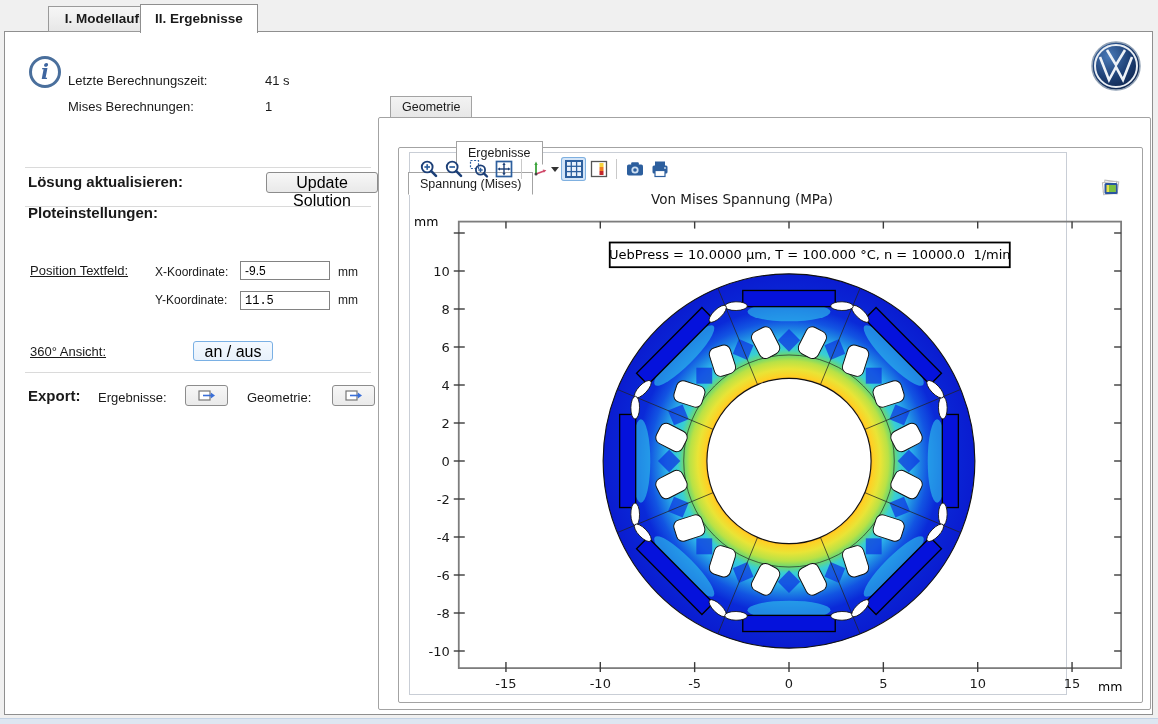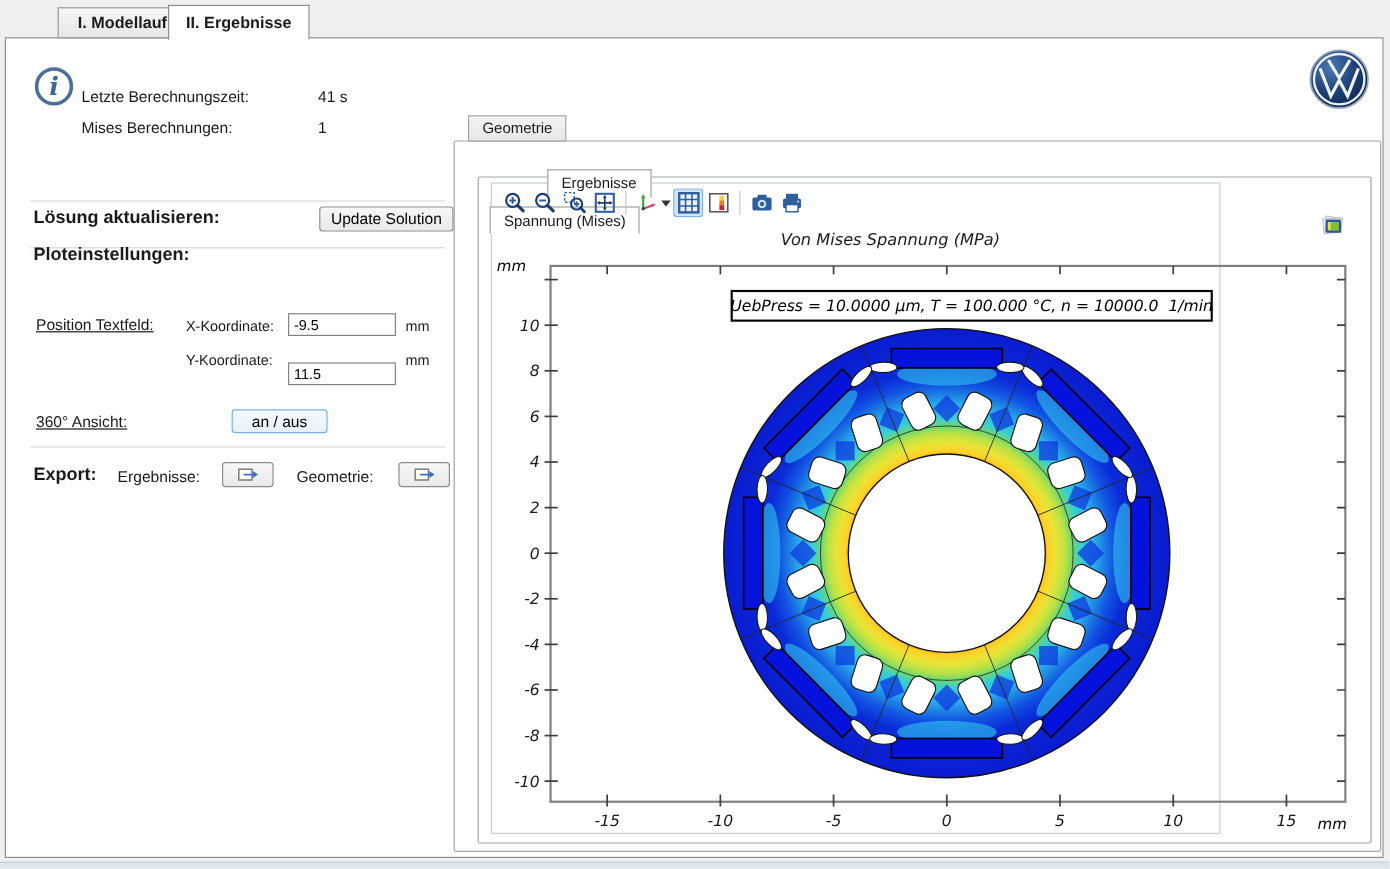--- a/index.html
+++ b/index.html
@@ -17,34 +17,34 @@
   .lp{position:absolute;font-size:13px;}
   .info-circle{position:absolute;left:24px;top:24px;width:32px;height:32px;border-radius:50%;
                border:3px solid #4a6f9c;box-sizing:border-box;color:#3f66a0;
                font-family:"DejaVu Serif",serif;font-style:italic;font-weight:bold;font-size:21px;
                text-align:center;line-height:25px;}
   .divider{position:absolute;left:20px;width:346px;height:1px;background:#dadada;}
   .h-bold{font-weight:bold;font-size:15px;}
   .u-label{font-size:13px;text-decoration:underline;}
   .small-label{font-size:12px;color:#1a1a1a;}
   .win-btn{position:absolute;box-sizing:border-box;border:1px solid #8c8c8c;border-radius:3px;
-           background:linear-gradient(#f7f7f7,#e9e9e9);font-size:13px;text-align:center;cursor:default;
+           background:linear-gradient(#f7f7f7,#e9e9e9);font-size:16px;text-align:center;cursor:default;
            font-family:"Liberation Sans",sans-serif;}
   .win-btn.blue{border-color:#7ab0e4;background:linear-gradient(#f4f9ff,#e8f1fb);}
   .text-input{position:absolute;box-sizing:border-box;border:1px solid #828282;background:#fff;
               font-size:12px;padding:0 4px;font-family:"Liberation Sans",sans-serif;}
   .icon-btn{position:absolute;box-sizing:border-box;border:1px solid #8c8c8c;border-radius:3px;
             background:linear-gradient(#f7f7f7,#eaeaea);display:flex;align-items:center;justify-content:center;}
   
   .group-box{position:absolute;box-sizing:border-box;border:1px solid #a3a3a3;border-radius:2px;background:#fff;}
   .sub-tab{position:absolute;box-sizing:border-box;font-size:12.5px;padding:0 11px;
            border:1px solid #a3a3a3;background:linear-gradient(#f3f3f3,#e7e7e7);z-index:4;}
   .sub-tab.active{background:#fff;border-bottom:1px solid #fff;z-index:5;margin-top:47px;}
-  .gfx-widget{position:absolute;left:404px;top:120px;width:608px;height:543px;box-sizing:border-box;
-              border:1px solid #c9ced6;background:#fff;font-style:italic;}
+  .gfx-widget{position:absolute;left:404px;top:120px;width:658px;height:543px;box-sizing:border-box;
+              border:1px solid #c9ced6;background:#fff;}
   .toolbar{position:absolute;left:6px;top:3px;height:26px;display:flex;align-items:center;z-index:6;}
   .tb-btn{width:25px;height:24px;display:flex;align-items:center;justify-content:center;border-radius:3px;}
   .tb-btn.toggled{background:#d4e5f8;box-shadow:inset 0 0 0 1px #7fb0e0;}
   .tb-sep{width:1px;height:20px;background:#c9c9c9;margin:0 5px;}
   .dd-arrow{width:0;height:0;border-left:4px solid transparent;border-right:4px solid transparent;
             border-top:5px solid #333;margin-left:2px;}
   #plot-svg{position:absolute;left:0;top:0;}
   #plot-svg text{font-family:"DejaVu Sans","Liberation Sans",sans-serif;white-space:pre;}
   .plot-mini-icon{position:absolute;left:690px;top:26px;width:22px;height:20px;z-index:6;}
 </style>
@@ -72,21 +72,21 @@
 
     <div class="divider" style="top:174px;"></div>
 
     <div class="lp h-bold" style="left:23px;top:172px;">Ploteinstellungen:</div>
 
     <div class="lp u-label" style="left:25px;top:231px;">Position Textfeld:</div>
     <div class="lp small-label" style="left:150px;top:233px;">X-Koordinate:</div>
     <input class="text-input" style="left: 235px; top: 229px; width: 90px; height: 19px;" value="-9.5">
     <div class="lp small-label" style="left:333px;top:233px;">mm</div>
     <div class="lp small-label" style="left:150px;top:261px;">Y-Koordinate:</div>
-    <input class="text-input" style="left: 235px; top: 270px; width: 90px; height: 19px;" value="11.5">
+    <input class="text-input" style="left: 235px; top: 259px; width: 90px; height: 19px; font-family: Liberation Mono, monospace;" value="11.5">
     <div class="lp small-label" style="left:333px;top:261px;">mm</div>
 
     <div class="lp u-label" style="left:25px;top:312px;">360° Ansicht:</div>
     <button class="win-btn blue" style="left:153px;top:309px;width:80px;height:20px;margin-left:35px;">an / aus</button>
 
     <div class="divider" style="top:340px;"></div>
 
     <div class="lp h-bold" style="left:23px;top:355px;">Export:</div>
     <div class="lp" style="left:93px;top:358px;">Ergebnisse:</div>
     <button class="icon-btn" style="left:180px;top:353px;width:43px;height:21px;">

